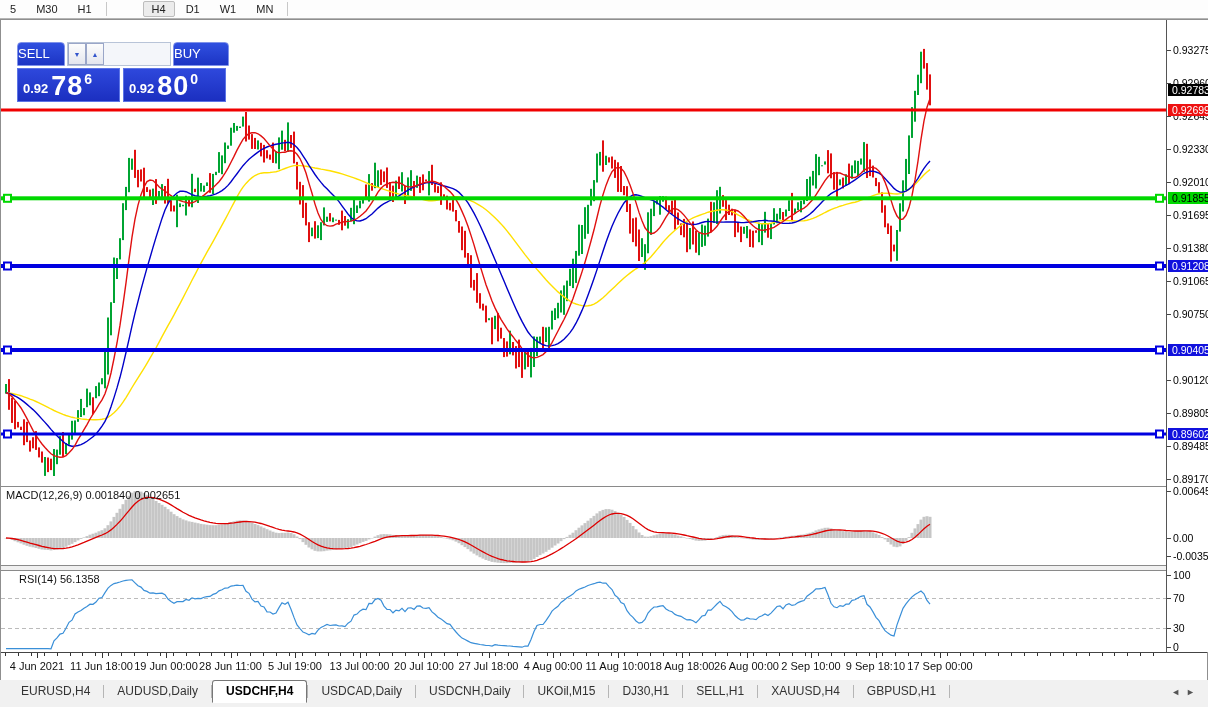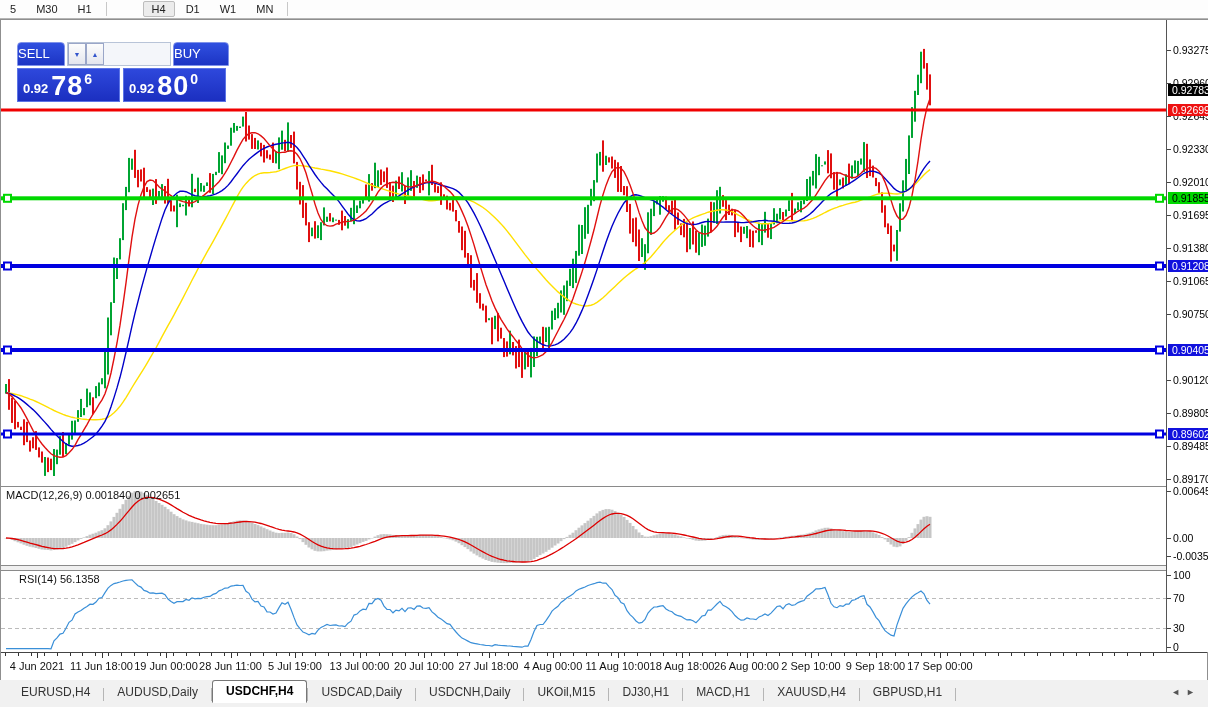--- a/index.html
+++ b/index.html
@@ -910,43 +910,43 @@
         <div class="dlabel" style="left: 552px;">4 Aug 00:00</div>
         <div class="dtick" style="left: 616.5px; height: 5px;"></div>
         <div class="dlabel" style="left: 616.5px;">11 Aug 10:00</div>
         <div class="dtick" style="left: 681px; height: 5px;"></div>
         <div class="dlabel" style="left: 681px;">18 Aug 18:00</div>
         <div class="dtick" style="left: 745.5px; height: 5px;"></div>
         <div class="dlabel" style="left: 745.5px;">26 Aug 00:00</div>
         <div class="dtick" style="left: 810px; height: 5px;"></div>
         <div class="dlabel" style="left: 810px;">2 Sep 10:00</div>
         <div class="dtick" style="left: 874.5px; height: 5px;"></div>
-        <div class="dlabel" style="left: 874.5px;">9 Sep 18:00</div>
+        <div class="dlabel" style="left: 874.5px;">9 Sep 18:10</div>
         <div class="dtick" style="left: 939px; height: 5px;"></div>
         <div class="dlabel" style="left: 939px;">17 Sep 00:00</div>
       </div>
   </div>
 
   <div class="tabbar">
-    <span id="tabs" style="display:flex;align-items:center;">
+    <span id="tabs" style="display:flex;align-items:flex-start;">
         <div class="tab">EURUSD,H4</div>
         <div class="tab-sep"></div>
         <div class="tab">AUDUSD,Daily</div>
         <div class="tab-sep"></div>
         <div class="tab active">USDCHF,H4</div>
         <div class="tab-sep"></div>
         <div class="tab">USDCAD,Daily</div>
         <div class="tab-sep"></div>
         <div class="tab">USDCNH,Daily</div>
         <div class="tab-sep"></div>
         <div class="tab">UKOil,M15</div>
         <div class="tab-sep"></div>
         <div class="tab">DJ30,H1</div>
         <div class="tab-sep"></div>
-        <div class="tab">MACD,H1</div>
+        <div class="tab">SELL,H1</div>
         <div class="tab-sep"></div>
         <div class="tab">XAUUSD,H4</div>
         <div class="tab-sep"></div>
         <div class="tab">GBPUSD,H1</div>
         <div class="tab-sep"></div>
       </span>
     <span class="tab-arrows"><span>◄</span><span>►</span></span>
   </div>
 
 </div>

